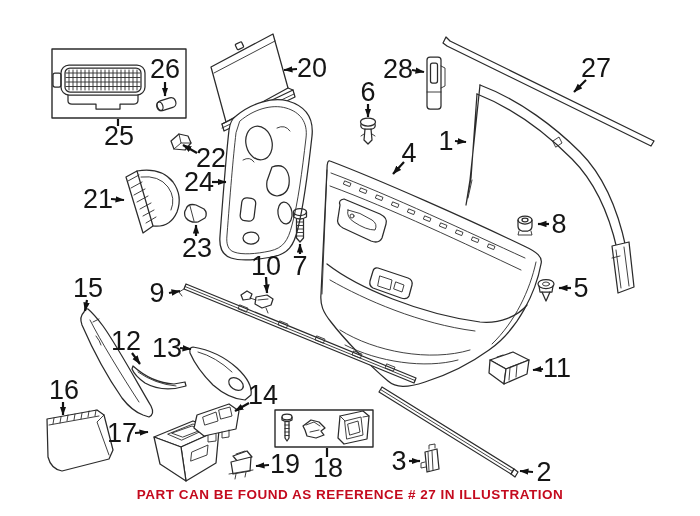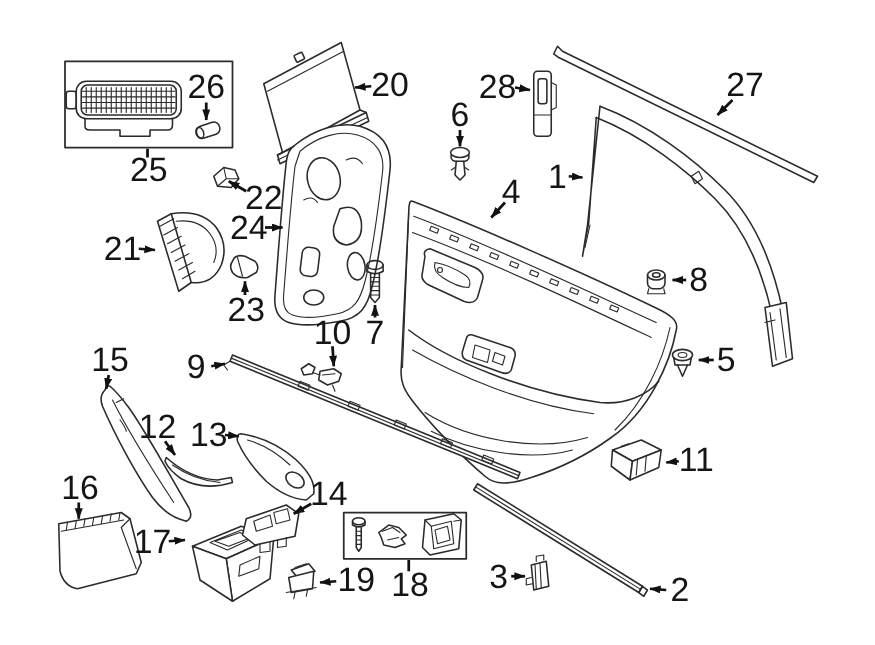--- a/index.html
+++ b/index.html
@@ -296,13 +296,14 @@
         <text x="119" y="136" dominant-baseline="central" fill="#151515">25</text>
         <line x1="165" y1="82" x2="165" y2="96" marker-end="url(#ah)"></line>
         <text x="165" y="69" dominant-baseline="central" fill="#151515">26</text>
         <line x1="586" y1="80" x2="574" y2="92" marker-end="url(#ah)"></line>
         <text x="596" y="68" dominant-baseline="central" fill="#151515">27</text>
         <line x1="412" y1="70" x2="424" y2="72" marker-end="url(#ah)"></line>
         <text x="398" y="69" dominant-baseline="central" fill="#151515">28</text>
       </g>
   </svg>
 
+  <div class="caption" style="color: rgb(196, 10, 30);">PART CAN BE FOUND AS REFERENCE # 27 IN ILLUSTRATION</div>
 </div>
 
 </body></html>

